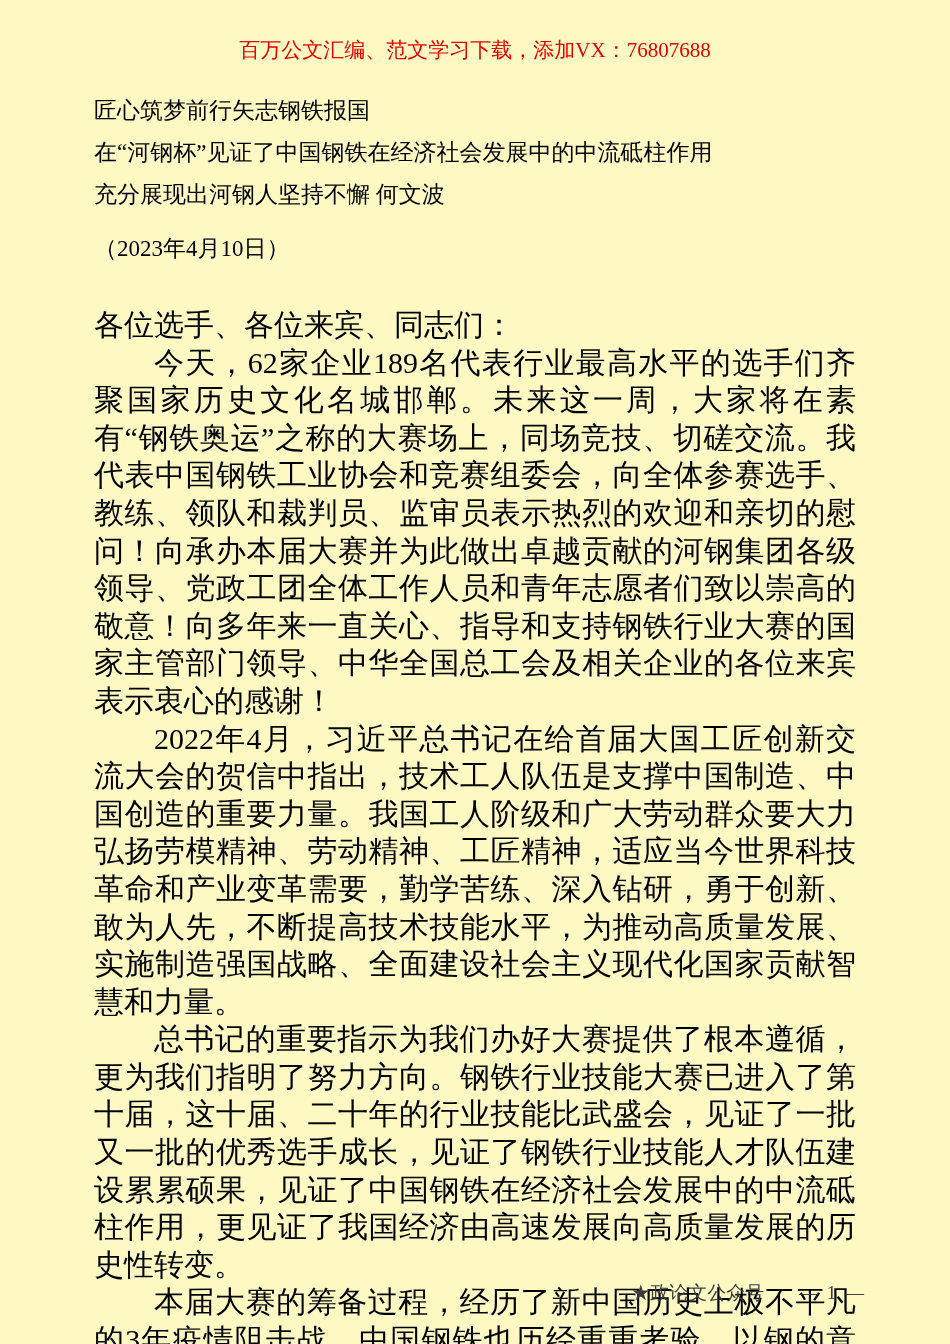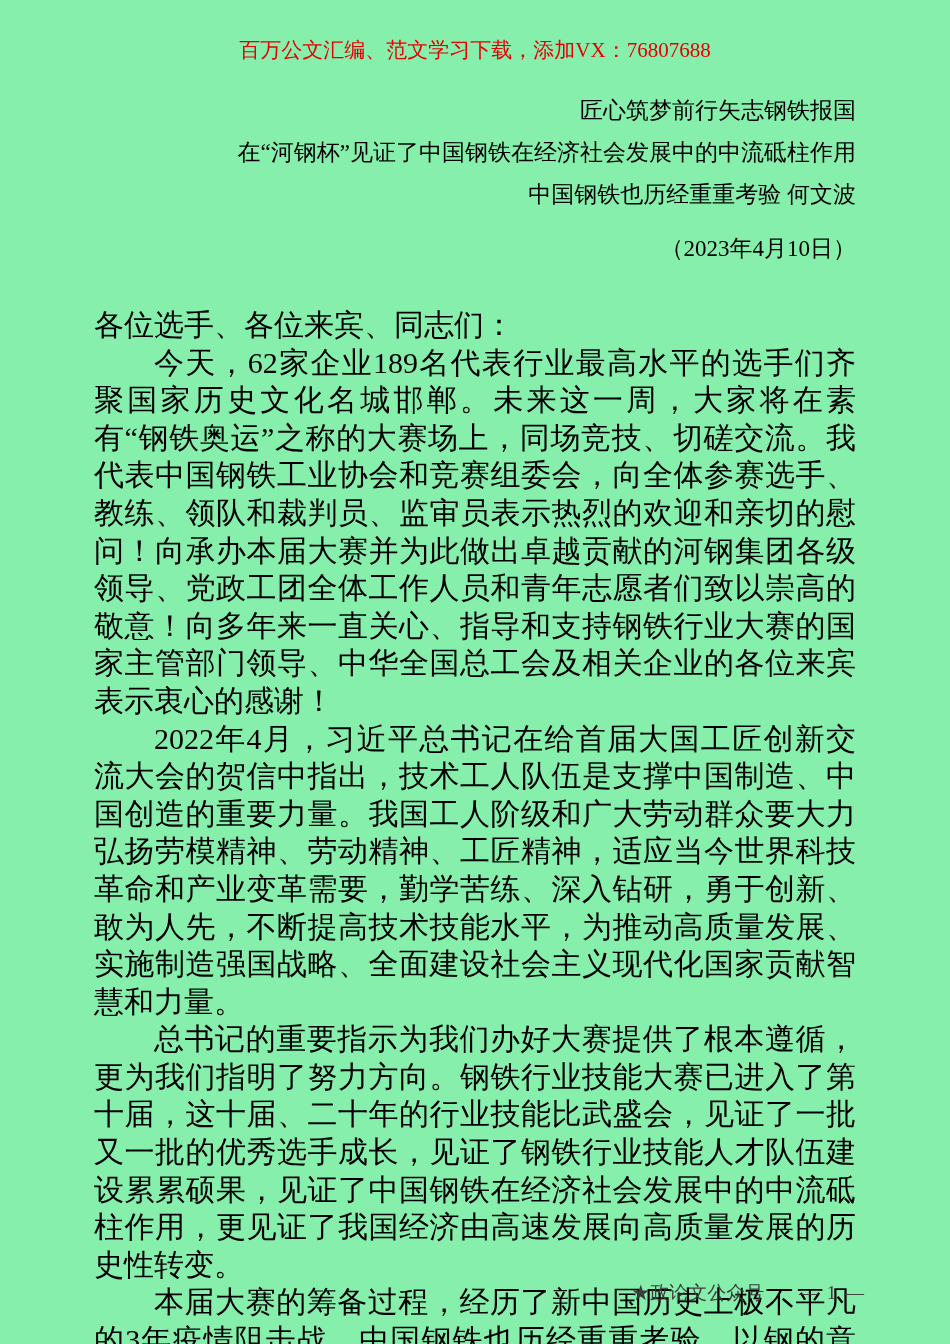--- a/index.html
+++ b/index.html
@@ -5,36 +5,36 @@
   html, body {
     margin: 0;
     padding: 0;
     background: #ffffff;
   }
   .page {
     position: relative;
     width: 950px;
     height: 1344px;
     margin: 0 auto;
-    background: #86efac;
+    background: #fef9c3;
     color: #000000;
     font-family: "Liberation Serif", "DejaVu Serif", serif;
     box-sizing: border-box;
     padding: 36px 94px 0 94px;
     overflow: hidden;
   }
   .notice {
     text-align: center;
     color: #e60000;
     font-size: 21px;
     line-height: 28px;
     margin-bottom: 26px;
   }
   .title-block {
-    text-align: right;
+    text-align: left;
     font-size: 23px;
     line-height: 42px;
   }
   .title-line {
     white-space: nowrap;
   }
   .date-line {
     margin-top: 12px;
   }
   .body {
@@ -66,21 +66,21 @@
 </head>
 <body>
 
 <div class="page">
 
   <div class="notice">百万公文汇编、范文学习下载，添加VX：76807688</div>
 
   <div class="title-block">
     <div class="title-line">匠心筑梦前行矢志钢铁报国</div>
     <div class="title-line">在“河钢杯”见证了中国钢铁在经济社会发展中的中流砥柱作用</div>
-    <div class="title-line">中国钢铁也历经重重考验 何文波</div>
+    <div class="title-line">充分展现出河钢人坚持不懈 何文波</div>
     <div class="title-line date-line">（2023年4月10日）</div>
   </div>
 
   <div class="body">
     <p class="salutation">各位选手、各位来宾、同志们：</p>
     <p class="para">今天，62家企业189名代表行业最高水平的选手们齐聚国家历史文化名城邯郸。未来这一周，大家将在素有“钢铁奥运”之称的大赛场上，同场竞技、切磋交流。我代表中国钢铁工业协会和竞赛组委会，向全体参赛选手、教练、领队和裁判员、监审员表示热烈的欢迎和亲切的慰问！向承办本届大赛并为此做出卓越贡献的河钢集团各级领导、党政工团全体工作人员和青年志愿者们致以崇高的敬意！向多年来一直关心、指导和支持钢铁行业大赛的国家主管部门领导、中华全国总工会及相关企业的各位来宾表示衷心的感谢！</p>
     <p class="para">2022年4月，习近平总书记在给首届大国工匠创新交流大会的贺信中指出，技术工人队伍是支撑中国制造、中国创造的重要力量。我国工人阶级和广大劳动群众要大力弘扬劳模精神、劳动精神、工匠精神，适应当今世界科技革命和产业变革需要，勤学苦练、深入钻研，勇于创新、敢为人先，不断提高技术技能水平，为推动高质量发展、实施制造强国战略、全面建设社会主义现代化国家贡献智慧和力量。</p>
     <p class="para">总书记的重要指示为我们办好大赛提供了根本遵循，更为我们指明了努力方向。钢铁行业技能大赛已进入了第十届，这十届、二十年的行业技能比武盛会，见证了一批又一批的优秀选手成长，见证了钢铁行业技能人才队伍建设累累硕果，见证了中国钢铁在经济社会发展中的中流砥柱作用，更见证了我国经济由高速发展向高质量发展的历史性转变。</p>
     <p class="para">本届大赛的筹备过程，经历了新中国历史上极不平凡的3年疫情阻击战，中国钢铁也历经重重考验，以钢的意志和铁的担当在国民经济中发挥了“稳定器”和“压舱石”作用，向人民交上了一份足可写入钢铁工业发展史册的闪亮答卷。河钢集团在此关键时期，勇担重任，历久弥坚，克服前所未有的各种困难和挑战，为大赛的成功举办进行了多次准备，充分展现出河钢人坚持不懈、敬业奉献、勇往直前的精神风貌。</p>
   </div>

